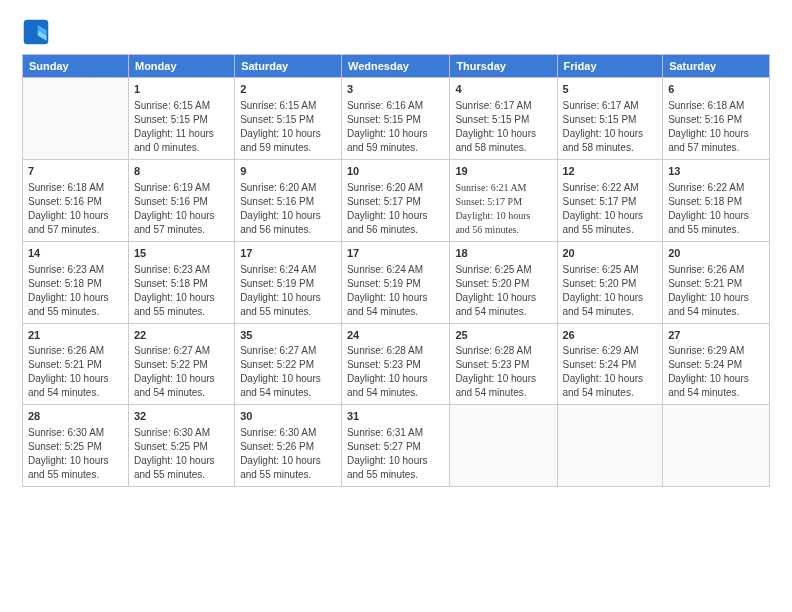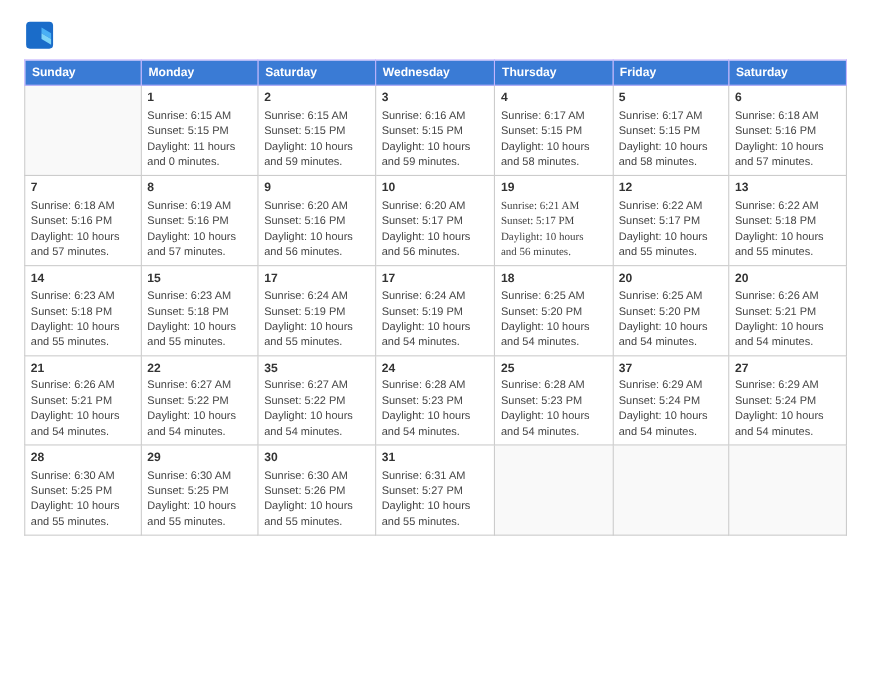--- a/index.html
+++ b/index.html
@@ -305,21 +305,21 @@
 and 54 minutes.</div>
           </td>
           <td>
             <span class="day-num">25</span>
             <div class="day-info" style="white-space: pre-line;">Sunrise: 6:28 AM
 Sunset: 5:23 PM
 Daylight: 10 hours
 and 54 minutes.</div>
           </td>
           <td>
-            <span class="day-num">37</span>
+            <span class="day-num">26</span>
             <div class="day-info" style="white-space: pre-line;">Sunrise: 6:29 AM
 Sunset: 5:24 PM
 Daylight: 10 hours
 and 54 minutes.</div>
           </td>
           <td>
             <span class="day-num">27</span>
             <div class="day-info" style="white-space: pre-line;">Sunrise: 6:29 AM
 Sunset: 5:24 PM
 Daylight: 10 hours
@@ -328,21 +328,21 @@
         </tr>
         <tr>
           <td>
             <span class="day-num">28</span>
             <div class="day-info" style="white-space: pre-line;">Sunrise: 6:30 AM
 Sunset: 5:25 PM
 Daylight: 10 hours
 and 55 minutes.</div>
           </td>
           <td>
-            <span class="day-num">29</span>
+            <span class="day-num">32</span>
             <div class="day-info" style="white-space: pre-line;">Sunrise: 6:30 AM
 Sunset: 5:25 PM
 Daylight: 10 hours
 and 55 minutes.</div>
           </td>
           <td>
             <span class="day-num">30</span>
             <div class="day-info" style="white-space: pre-line;">Sunrise: 6:30 AM
 Sunset: 5:26 PM
 Daylight: 10 hours

